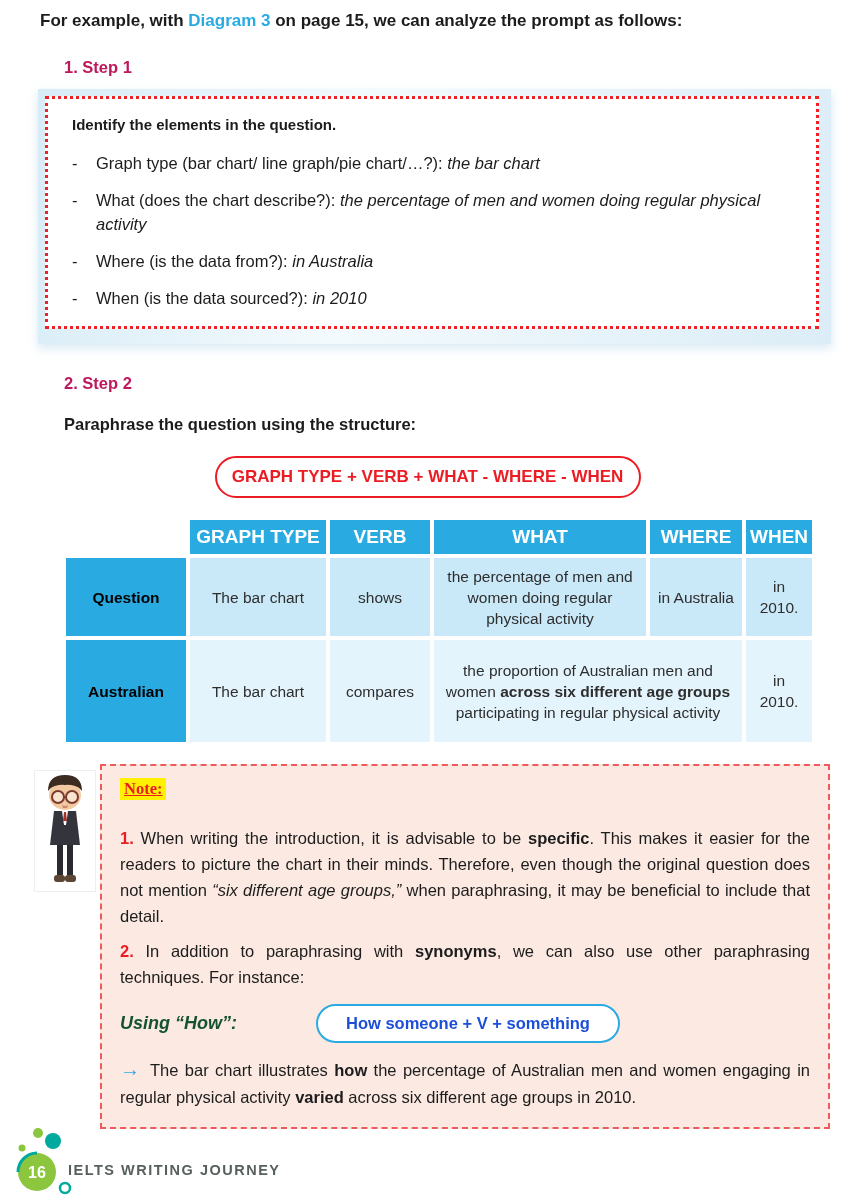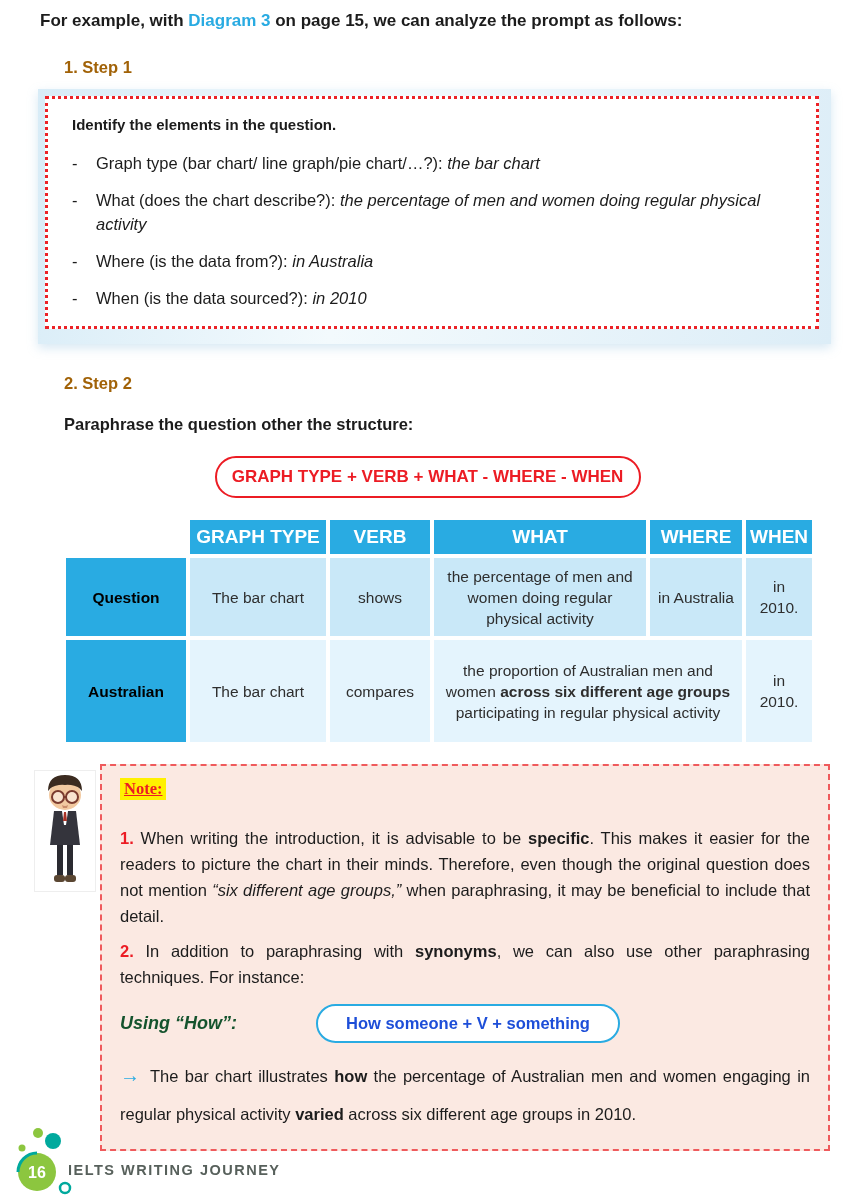--- a/index.html
+++ b/index.html
@@ -5,21 +5,21 @@
   html,body{margin:0;padding:0;background:#fff;}
   .page{
     position:relative;width:855px;height:1200px;background:#fff;overflow:hidden;
     font-family:"Liberation Sans","DejaVu Sans",sans-serif;color:#1c1c1c;
   }
   .b{font-weight:700;}
   .i{font-style:italic;}
   .blue{color:#29ABE2;}
 
   .intro{margin:0 30px 0 40px;padding-top:10px;font-weight:700;font-size:17px;line-height:22px;}
-  .step-label{color:#a16207;font-weight:700;font-size:16.5px;margin:26px 0 12px 64px;}
+  .step-label{color:#be185d;font-weight:700;font-size:16.5px;margin:26px 0 12px 64px;}
   .step-label.second{margin-top:30px;}
 
   .analysis-wrap{
     margin:0 24px 0 38px;
     background:linear-gradient(100deg,#d8ecf7 0%,#f3fafd 40%,#dcedf7 100%);
     padding:7px 12px 15px 7px;
     box-shadow:0 4px 10px rgba(140,190,220,.35);
   }
   .analysis-box{
     background:#fff;border:3px dotted #EC2227;padding:12px 20px 16px 24px;
@@ -68,21 +68,21 @@
   }
   .note-para{margin:9px 0 0;font-size:16.5px;line-height:26px;text-align:justify;}
   .num{color:#EC1C24;font-weight:700;}
 
   .using-row{display:flex;align-items:center;margin:14px 0 2px;}
   .using-label{width:196px;color:#14532d;font-weight:700;font-style:italic;font-size:18px;flex:none;}
   .how-pill{
     border:2px solid #29ABE2;border-radius:20px;background:#fff;padding:8px 28px;
     color:#1d4ed8;font-weight:700;font-size:16.5px;
   }
-  .example{margin:13px 0 0;font-size:16.5px;line-height:38px;text-align:justify;}
+  .example{margin:13px 0 0;font-size:16.5px;line-height:27px;text-align:justify;}
   .arrow{color:#29ABE2;font-weight:700;font-size:20px;margin-right:10px;}
 
   .footer-deco{position:absolute;left:8px;top:1124px;width:80px;height:76px;}
   .footer-title{
     position:absolute;left:68px;top:1162px;color:#57605B;font-weight:700;font-size:14.5px;
     letter-spacing:1.5px;
   }
 </style>
 </head>
 <body>
@@ -111,21 +111,21 @@
       </div>
       <div class="itm">
         <span class="dash">-</span>
         <span class="itxt"><span>When (is the data sourced?): </span><span class="i">in 2010</span></span>
       </div>
     </div>
   </div>
 
   <div class="step-label second">2. Step 2</div>
 
-  <p class="instr">Paraphrase the question other the structure:</p>
+  <p class="instr">Paraphrase the question using the structure:</p>
 
   <div class="formula-pill">GRAPH TYPE + VERB + WHAT - WHERE - WHEN</div>
 
   <table class="analysis-table">
     <colgroup>
       <col style="width:120px">
         <col style="width:136px">
         <col style="width:100px">
       <col style="width:212px">
         <col style="width:92px">

